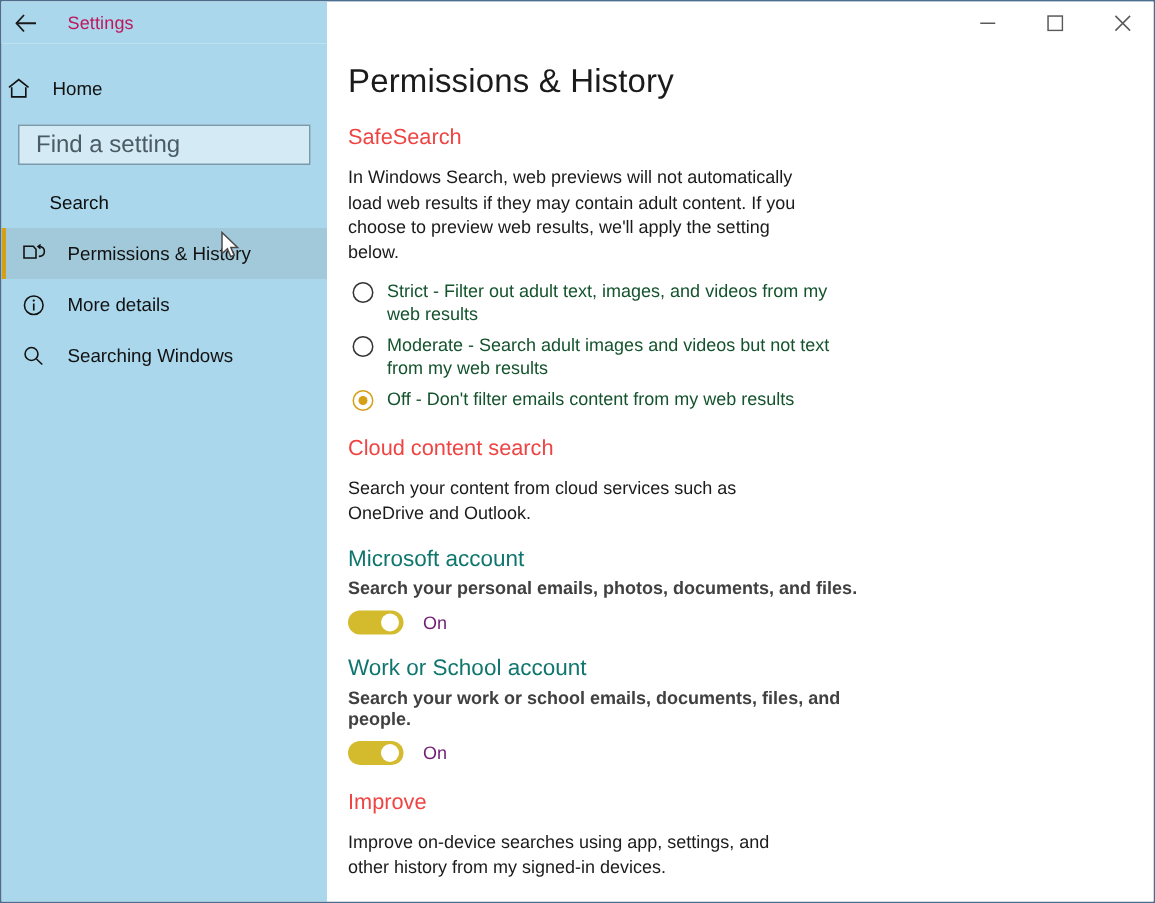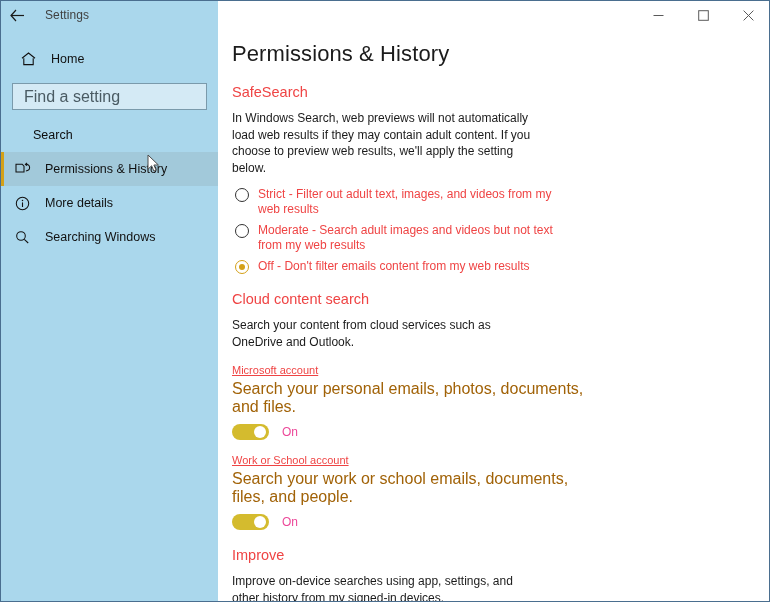--- a/index.html
+++ b/index.html
@@ -42,21 +42,21 @@
   .back-btn {
     width: 32px;
     height: 28px;
     display: flex;
     align-items: center;
     justify-content: center;
     color: #222222;
   }
   .app-title {
     font-size: 12px;
-    color: #404040;
+    color: #be185d;
     margin-left: 12px;
     letter-spacing: .1px;
   }
   #titlebar-right {
     flex: 1;
     height: 28px;
     display: flex;
     justify-content: flex-end;
     align-items: stretch;
   }
@@ -75,21 +75,21 @@
     left: 0; top: 28px;
     width: 217px;
     height: 573px;
     background: #aad7ec;
   }
   .home-row {
     display: flex;
     align-items: center;
     height: 34px;
     margin-top: 13px;
-    padding-left: 20px;
+    padding-left: 4px;
   }
   .home-row .ic { width: 22px; display:flex; align-items:center; color:#1a1a1a; }
   .home-label {
     font-size: 12.5px;
     color: #111111;
     margin-left: 8px;
   }
   .search-wrap {
     margin: 7px 11px 0 11px;
     height: 27px;
@@ -178,29 +178,29 @@
     font-weight: normal;
   }
   .body-text {
     font-size: 12px;
     color: #1b1b1b;
     line-height: 16.5px;
     margin: 10px 0 0 0;
     max-width: 305px;
   }
   .sub-label {
-    font-size: 11px;
-    color: #ef4444;
+    font-size: 15px;
+    color: #0f766e;
     margin: 14px 0 0 0;
-    text-decoration: underline;
   }
   .muted-text {
-    font-size: 16px;
-    color: #a16207;
+    font-size: 12px;
+    color: #404040;
     margin: 4px 0 0 0;
+    font-weight: bold;
   }
 
   
   .radio-group { margin-top: 11px; }
   .radio-row {
     display: flex;
     align-items: flex-start;
     margin-bottom: 6px;
     cursor: default;
   }
@@ -219,21 +219,21 @@
     content: "";
     position: absolute;
     left: 50%; top: 50%;
     width: 6px; height: 6px;
     margin: -3px 0 0 -3px;
     border-radius: 50%;
     background: #d4a017;
   }
   .radio-text {
     font-size: 12px;
-    color: #ef4444;
+    color: #14532d;
     line-height: 15px;
     max-width: 300px;
   }
 
   
   .toggle-row {
     display: flex;
     align-items: center;
     margin-top: 8px;
   }
@@ -248,21 +248,21 @@
   .toggle .knob {
     position: absolute;
     top: 2px;
     left: 22px;
     width: 12px; height: 12px;
     border-radius: 50%;
     background: #ffffff;
   }
   .toggle-state {
     font-size: 12px;
-    color: #ec4899;
+    color: #701a75;
     margin-left: 13px;
   }
 
   
   #cursor {
     position: absolute;
     left: 146px;
     top: 153px;
     pointer-events: none;
   }

